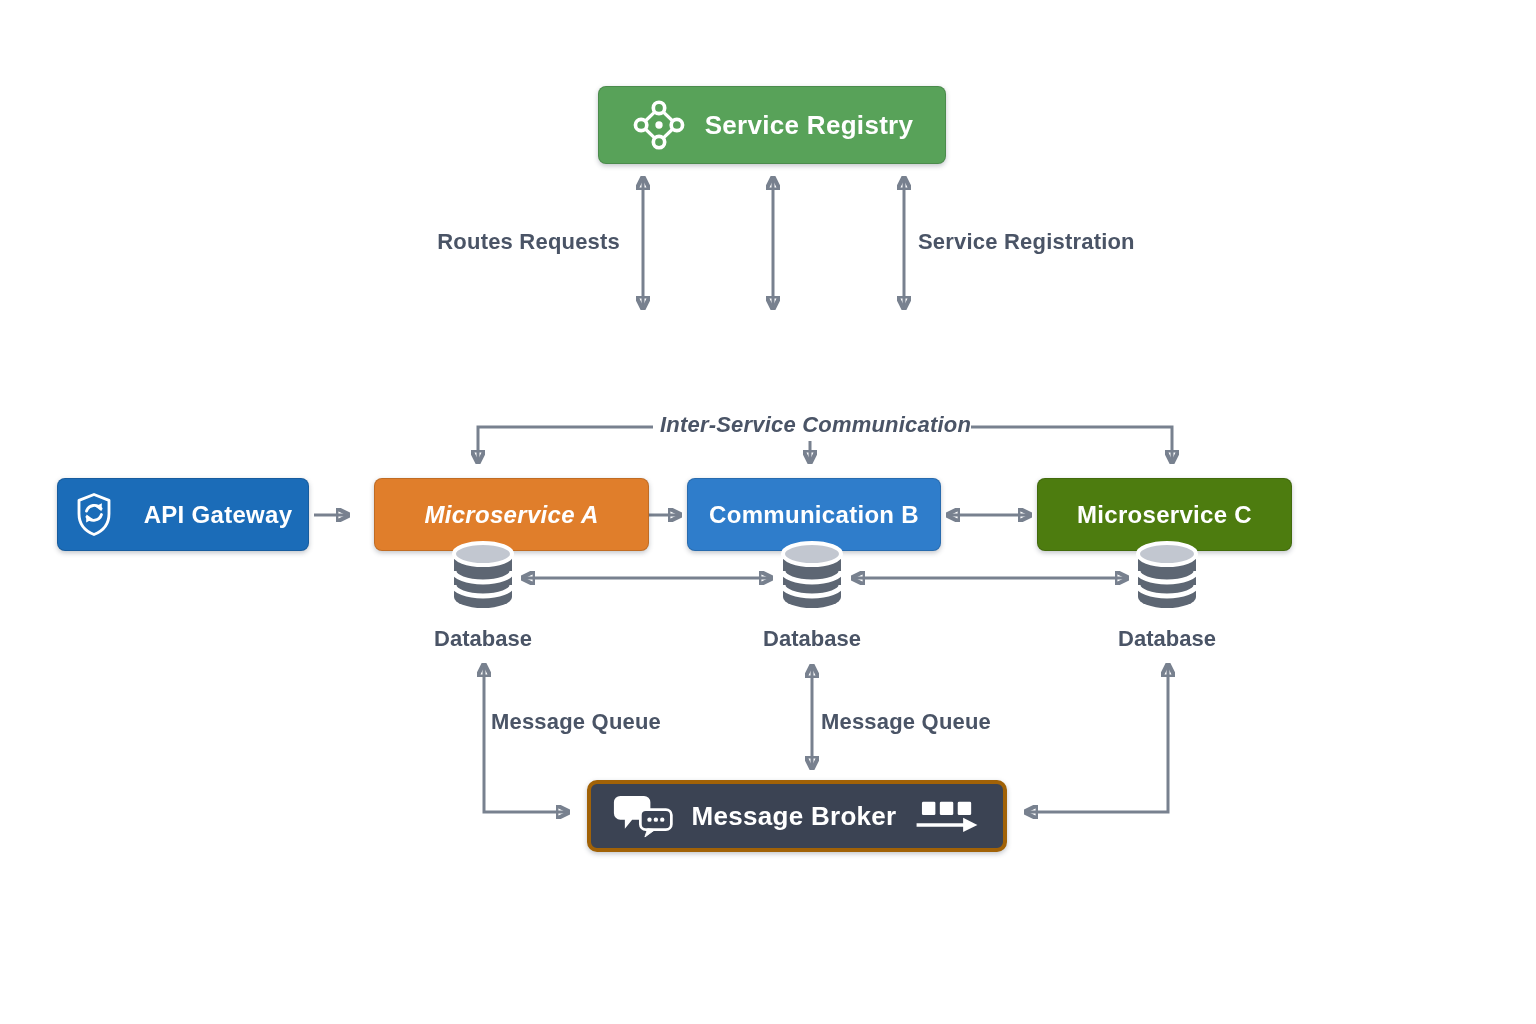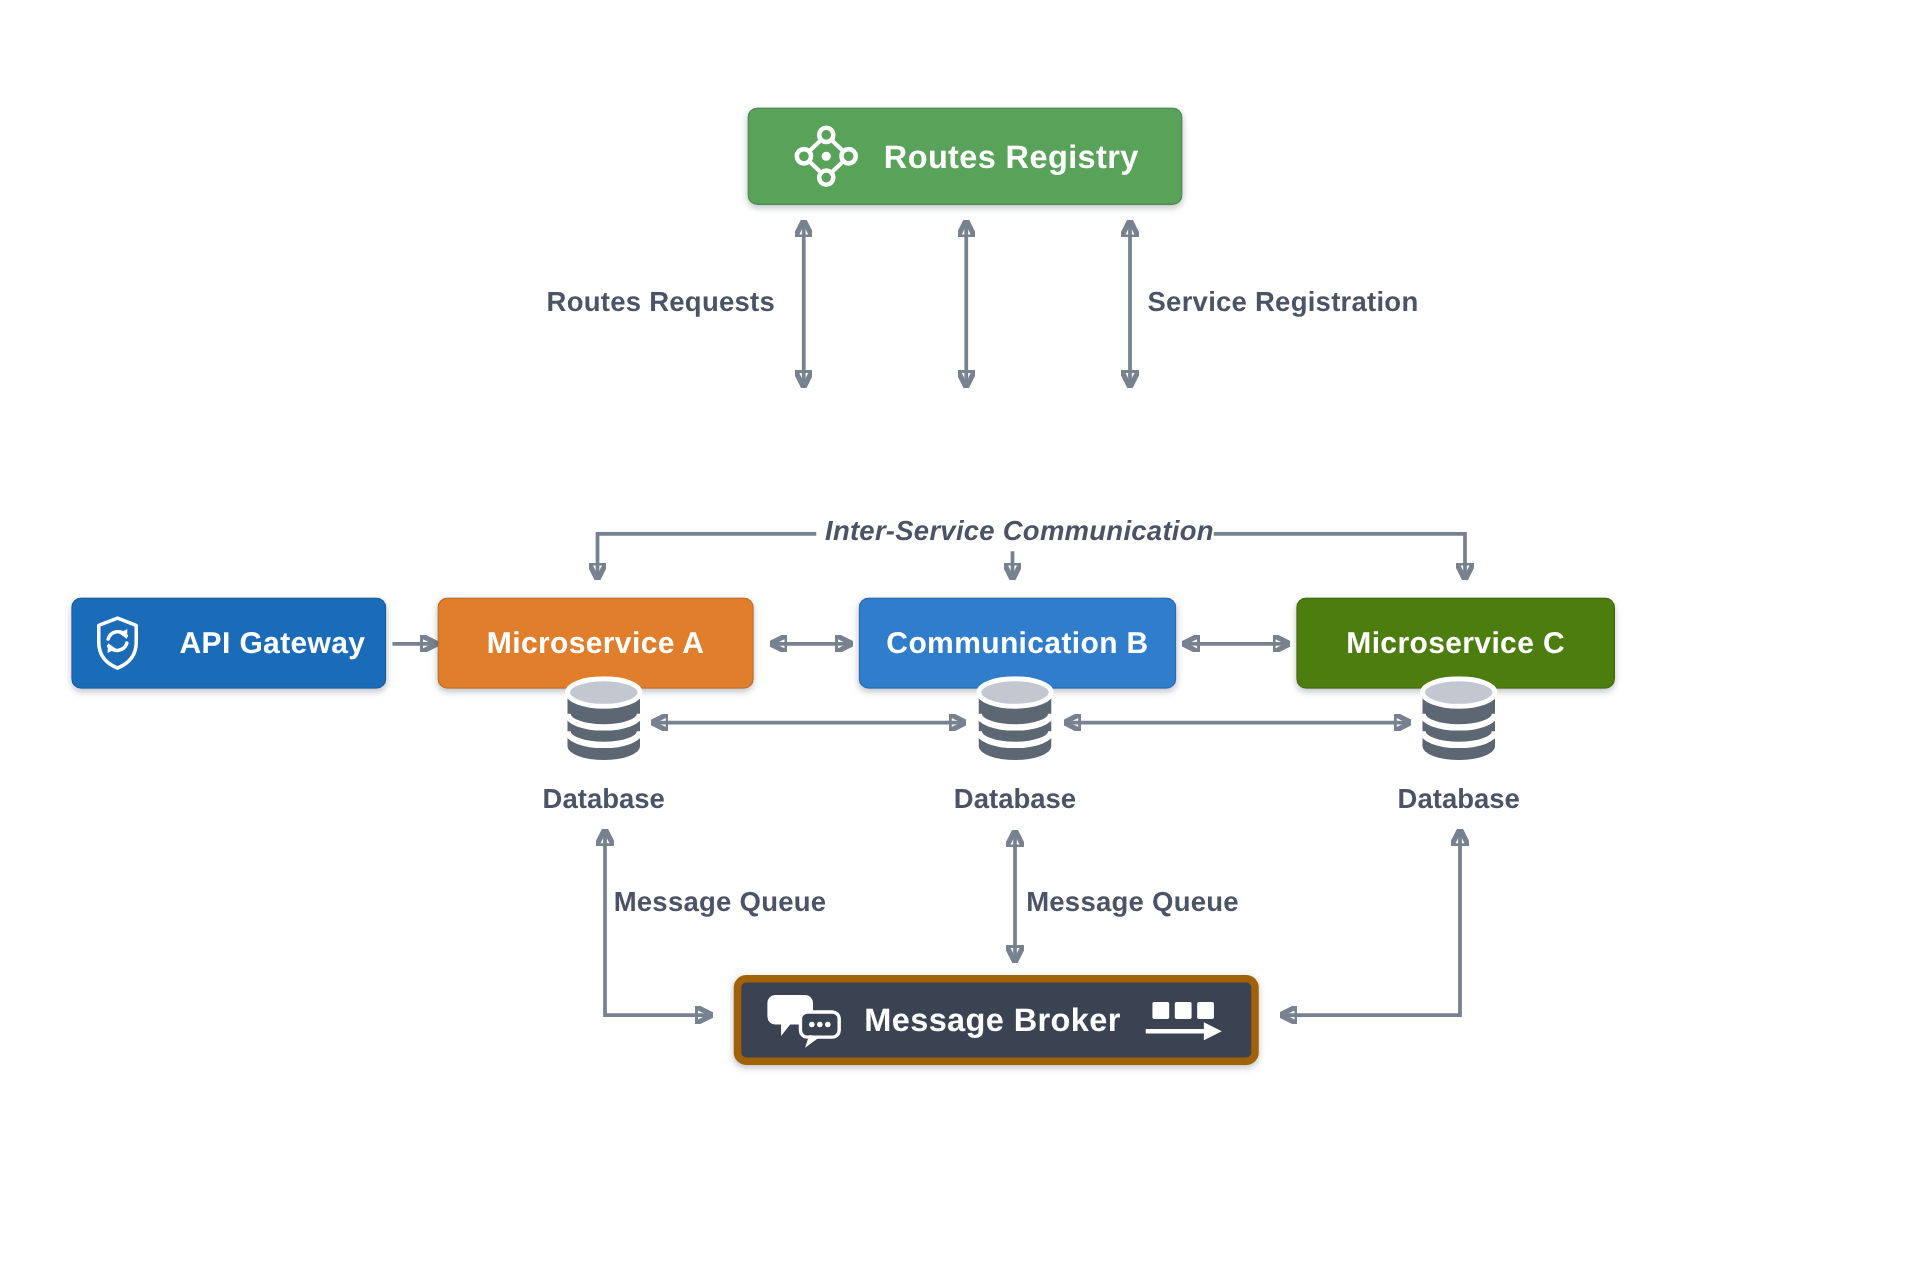--- a/index.html
+++ b/index.html
@@ -18,25 +18,25 @@
     position:absolute;display:flex;align-items:center;justify-content:center;gap:18px;
     border-radius:8px;color:#fff;font-weight:bold;
     box-shadow:0 2px 5px rgba(40,50,70,.28);
     border:1px solid rgba(0,0,0,.14);
     box-sizing:border-box;
   }
   .node .nlabel{white-space:nowrap;letter-spacing:.3px;}
   .registry{left:598px;top:86px;width:348px;height:78px;font-size:26px;}
   .gateway{left:57px;top:478px;width:252px;height:73px;font-size:24px;gap:30px;}
   .ms{top:478px;height:73px;font-size:24px;}
-  .ms-a{left:350px;width:253px;}
+  .ms-a{left:374px;width:275px;font-style:italic;}
   .ms-b{left:687px;width:254px;}
   .ms-c{left:1037px;width:255px;}
   .broker{left:587px;top:780px;width:420px;height:72px;font-size:26px;border-radius:10px;
-          border:6px solid #a16207;gap:16px;}
+          border:4px solid #a16207;gap:16px;}
 
   .elabel{
     position:absolute;color:var(--label-text,#4a5466);
     font-size:22px;font-weight:600;letter-spacing:.2px;white-space:nowrap;
   }
   .lbl-routes{left:400px;top:229px;width:220px;text-align:right;}
   .lbl-registration{left:918px;top:229px;width:230px;text-align:left;}
   .lbl-isc{left:660px;top:412px;width:300px;text-align:center;font-style:italic;}
   .lbl-mq-left{left:486px;top:709px;width:180px;text-align:center;}
   .lbl-mq-right{left:816px;top:709px;width:180px;text-align:center;}
@@ -85,21 +85,21 @@
       <line x1="32" y1="11" x2="10" y2="32"></line>
       <line x1="10" y1="32" x2="32" y2="53"></line>
       <line x1="32" y1="53" x2="54" y2="32"></line>
       <line x1="54" y1="32" x2="32" y2="11"></line>
       <circle cx="32" cy="11" r="7"></circle>
       <circle cx="10" cy="32" r="7"></circle>
       <circle cx="54" cy="32" r="7"></circle>
       <circle cx="32" cy="53" r="7"></circle>
       <circle cx="32" cy="32" r="4.5" style="fill:#fff;stroke:none"></circle>
     </svg>
-    <span class="nlabel">Routes Registry</span>
+    <span class="nlabel">Service Registry</span>
   </div>
 
   <div class="elabel lbl-routes">Routes Requests</div>
   <div class="elabel lbl-registration">Service Registration</div>
   <div class="elabel lbl-isc">Inter-Service Communication</div>
   <div class="elabel lbl-mq-left">Message Queue</div>
   <div class="elabel lbl-mq-right">Message Queue</div>
 
   <div class="node gateway" style="background-color: rgb(27, 108, 184);">
     <svg class="shield-icon" width="40" height="45" viewBox="0 0 48 54">

